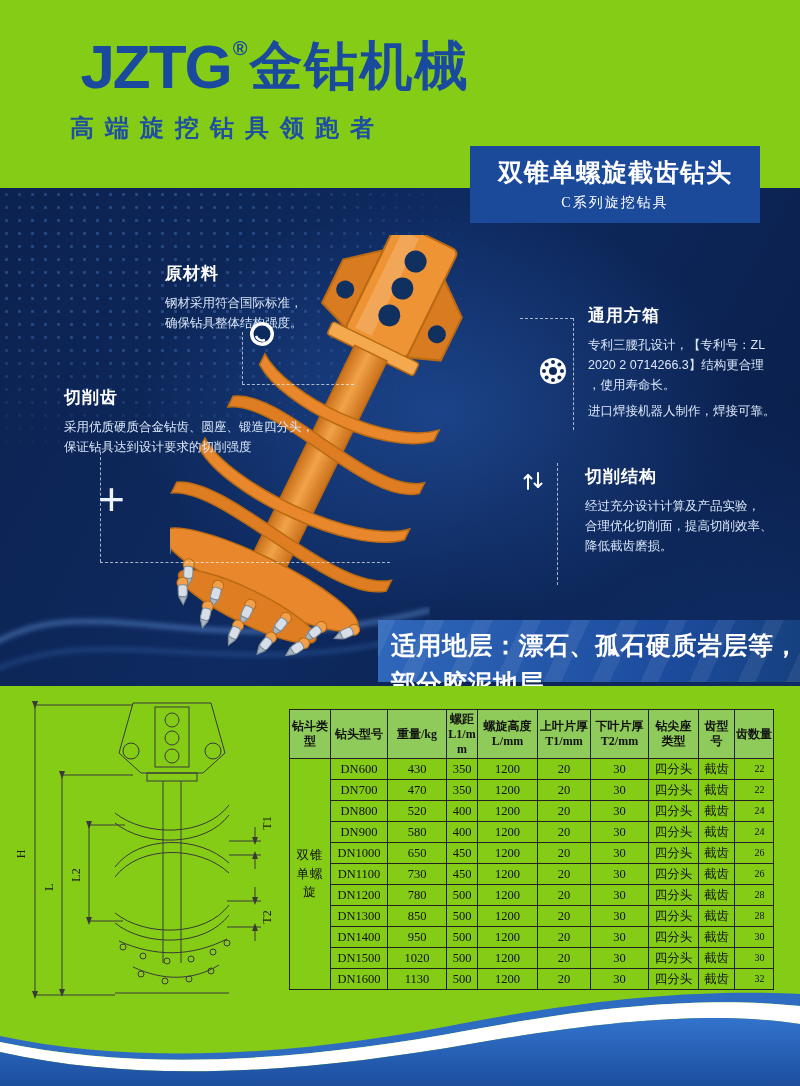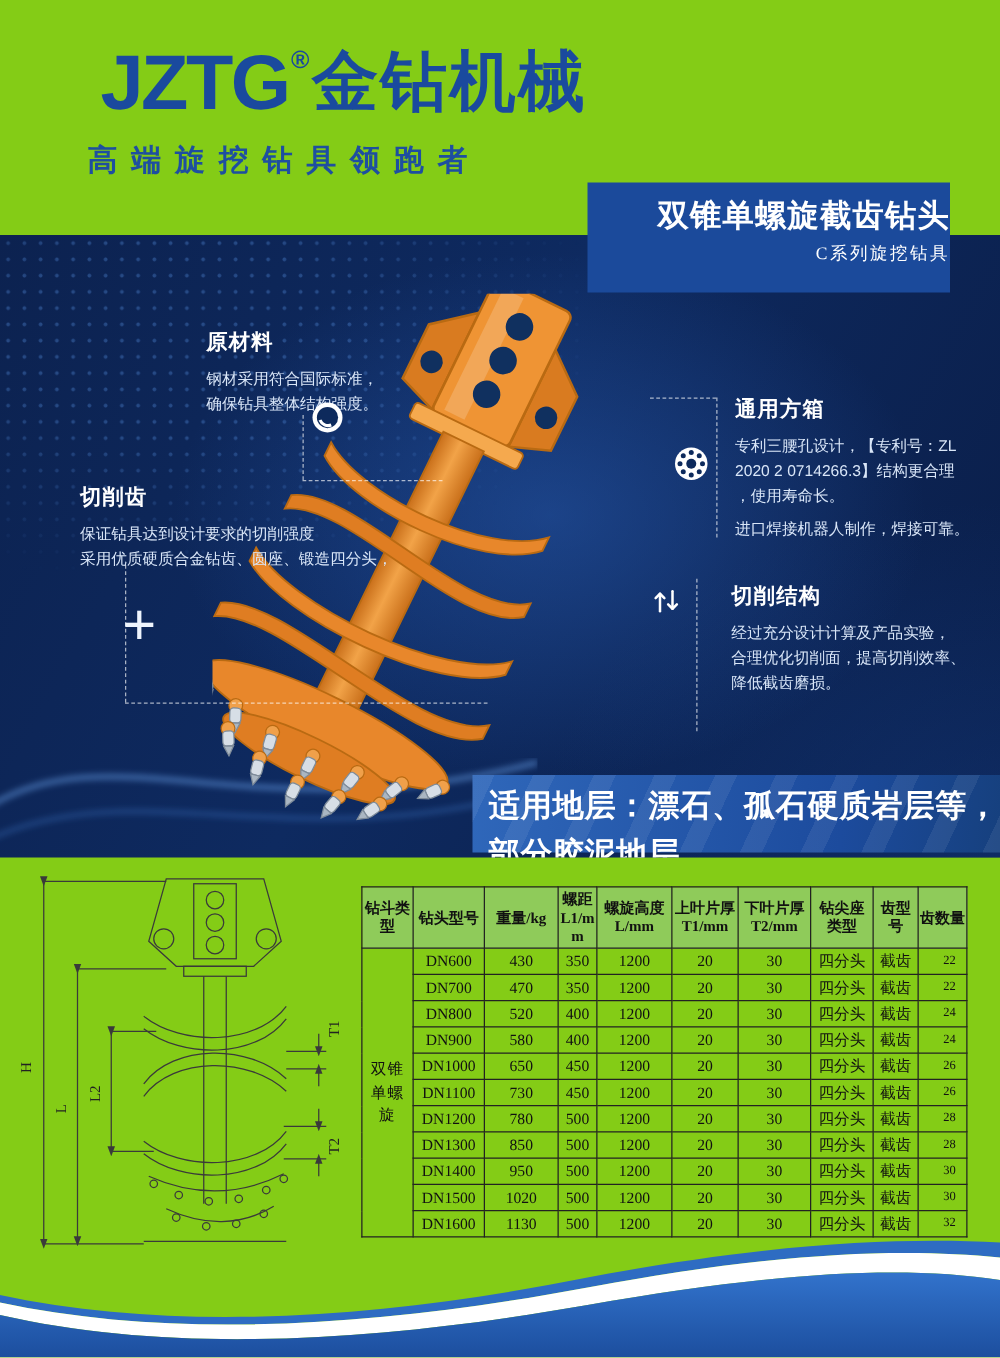--- a/index.html
+++ b/index.html
@@ -9,22 +9,22 @@
   
   .logo-row{position:absolute;left:70px;top:36px;width:410px;display:flex;align-items:flex-start;
             justify-content:center;color:#1a4a9e;white-space:nowrap;}
   .logo-latin{font-size:62px;font-weight:900;letter-spacing:-2px;line-height:1;}
   .logo-reg{font-size:20px;font-weight:bold;margin:2px 2px 0 2px;line-height:1;}
   .logo-cn{font-size:53px;font-weight:900;line-height:1.15;letter-spacing:2px;}
   .tagline{position:absolute;left:70px;top:112px;width:410px;text-align:left;color:#1e4fa0;
            font-size:24px;font-weight:600;letter-spacing:11px;}
 
   
-  .banner{position:absolute;left:470px;top:146px;width:290px;height:88px;background:#1b4a9b;z-index:6;
-          text-align:right;color:#fff;}
+  .banner{position:absolute;left:470px;top:146px;width:290px;height:77px;background:#1b4a9b;z-index:6;
+          text-align:center;color:#fff;}
   .banner-title{font-size:25px;font-weight:bold;margin-top:10px;letter-spacing:1px;}
   .banner-sub{font-size:14px;margin-top:5px;font-family:"Liberation Serif",serif;letter-spacing:2px;}
 
   
   .hero{position:absolute;left:0;top:188px;width:800px;height:498px;overflow:hidden;
         background:
           radial-gradient(430px 300px at 55% 45%, rgba(45,100,190,.45), transparent 70%),
           radial-gradient(500px 380px at 100% 100%, rgba(20,60,130,.5), transparent 75%),
           linear-gradient(118deg,#0c2250 0%,#0e2a60 45%,#0a1d47 100%);}
   .hero-dots{position:absolute;left:0;top:0;width:470px;height:270px;
@@ -209,21 +209,21 @@
       </div>
     </div>
     <div class="dash-v" style="left:242px;top:144px;height:52px;"></div>
     <div class="dash-h" style="left:242px;top:196px;width:112px;"></div>
     <svg class="hero-icon" style="left:248px;top:132px;" width="28" height="28" viewBox="0 0 28 28">
       <circle cx="14" cy="14" r="12" fill="#fff"></circle>
       <circle cx="14" cy="14" r="8.5" fill="#0d2a5c"></circle>
       <path d="M8,16 A7,7 0 0 0 17,20" stroke="#fff" stroke-width="2.5" fill="none"></path>
     </svg>
 
-    <div class="feature" style="left:588px;top:128px;width:202px;">
+    <div class="feature" style="left:588px;top:116px;width:202px;">
       <h3>通用方箱</h3>
       <div class="body">
         <div>专利三腰孔设计，【专利号：ZL</div>
         <div>2020 2 0714266.3】结构更合理</div>
         <div>，使用寿命长。</div>
         <div class="gap">进口焊接机器人制作，焊接可靠。</div>
       </div>
     </div>
     <div class="dash-h" style="left:520px;top:130px;width:53px;"></div>
     <div class="dash-v" style="left:573px;top:130px;height:112px;"></div>
@@ -238,22 +238,22 @@
           <circle cx="15" cy="24" r="2"></circle>
           <circle cx="8.6" cy="21.4" r="2"></circle>
         <circle cx="6" cy="15" r="2"></circle>
           <circle cx="8.6" cy="8.6" r="2"></circle>
       </g>
     </svg>
 
     <div class="feature" style="left:64px;top:198px;width:340px;">
       <h3>切削齿</h3>
       <div class="body">
+        <div>采用优质硬质合金钻齿、圆座、锻造四分头，</div>
         <div>保证钻具达到设计要求的切削强度</div>
-        <div>采用优质硬质合金钻齿、圆座、锻造四分头，</div>
       </div>
     </div>
     <div class="dash-v" style="left:100px;top:264px;height:110px;"></div>
     <div class="dash-h" style="left:100px;top:374px;width:290px;"></div>
     <div class="plus-mark">+</div>
 
     <div class="feature" style="left:585px;top:277px;width:238px;">
       <h3>切削结构</h3>
       <div class="body">
         <div>经过充分设计计算及产品实验，</div>

